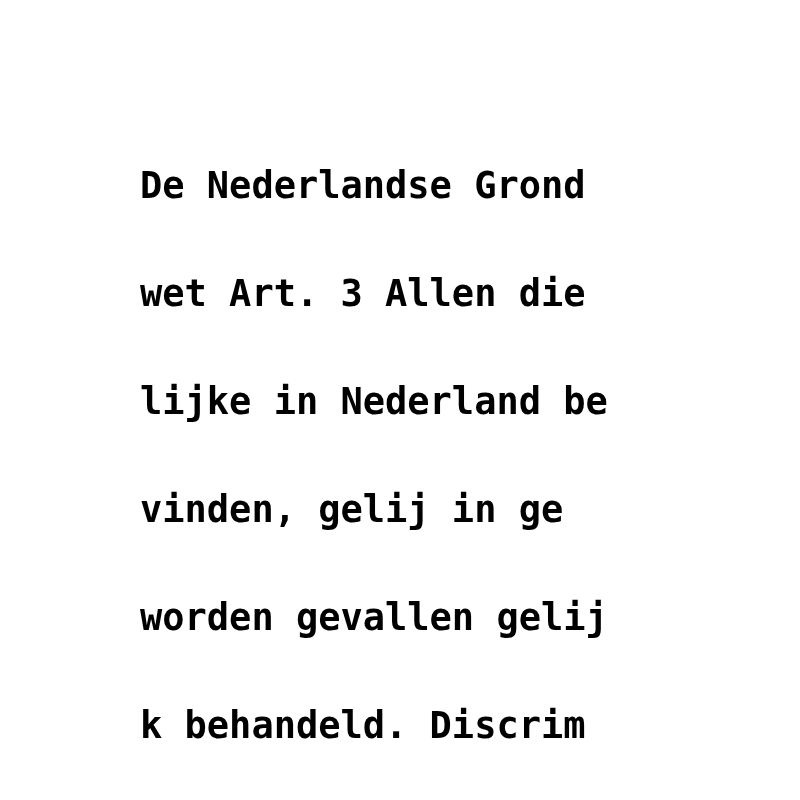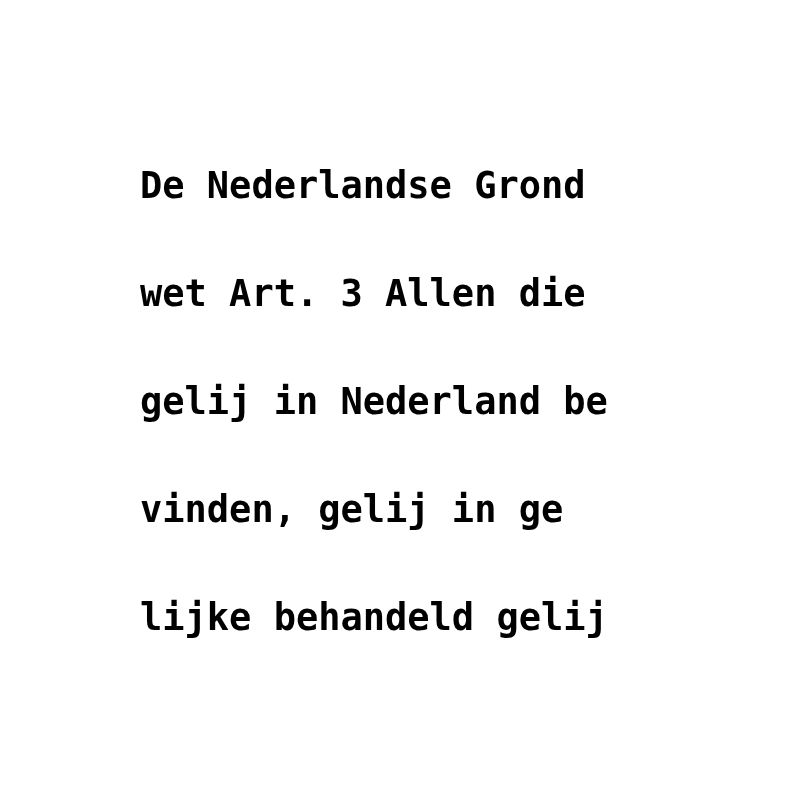--- a/index.html
+++ b/index.html
@@ -37,23 +37,24 @@
     height: 36px;
   }
 </style>
 </head>
 <body>
 
 <div id="page">
   <div id="text-block">
     <span class="line">De Nederlandse Grond</span>
     <span class="line">wet Art. 3 Allen die</span>
-    <span class="line">gelij in Nederland be</span>
+    <span class="line">lijke in Nederland be</span>
     <span class="line">vinden, gelij in ge</span>
-    <span class="line">lijke behandeld gelij</span>
+    <span class="line">worden gevallen gelij</span>
+    <span class="line">k behandeld. Discrim</span>
     
     
     
     
     
     
     
     
     
     

